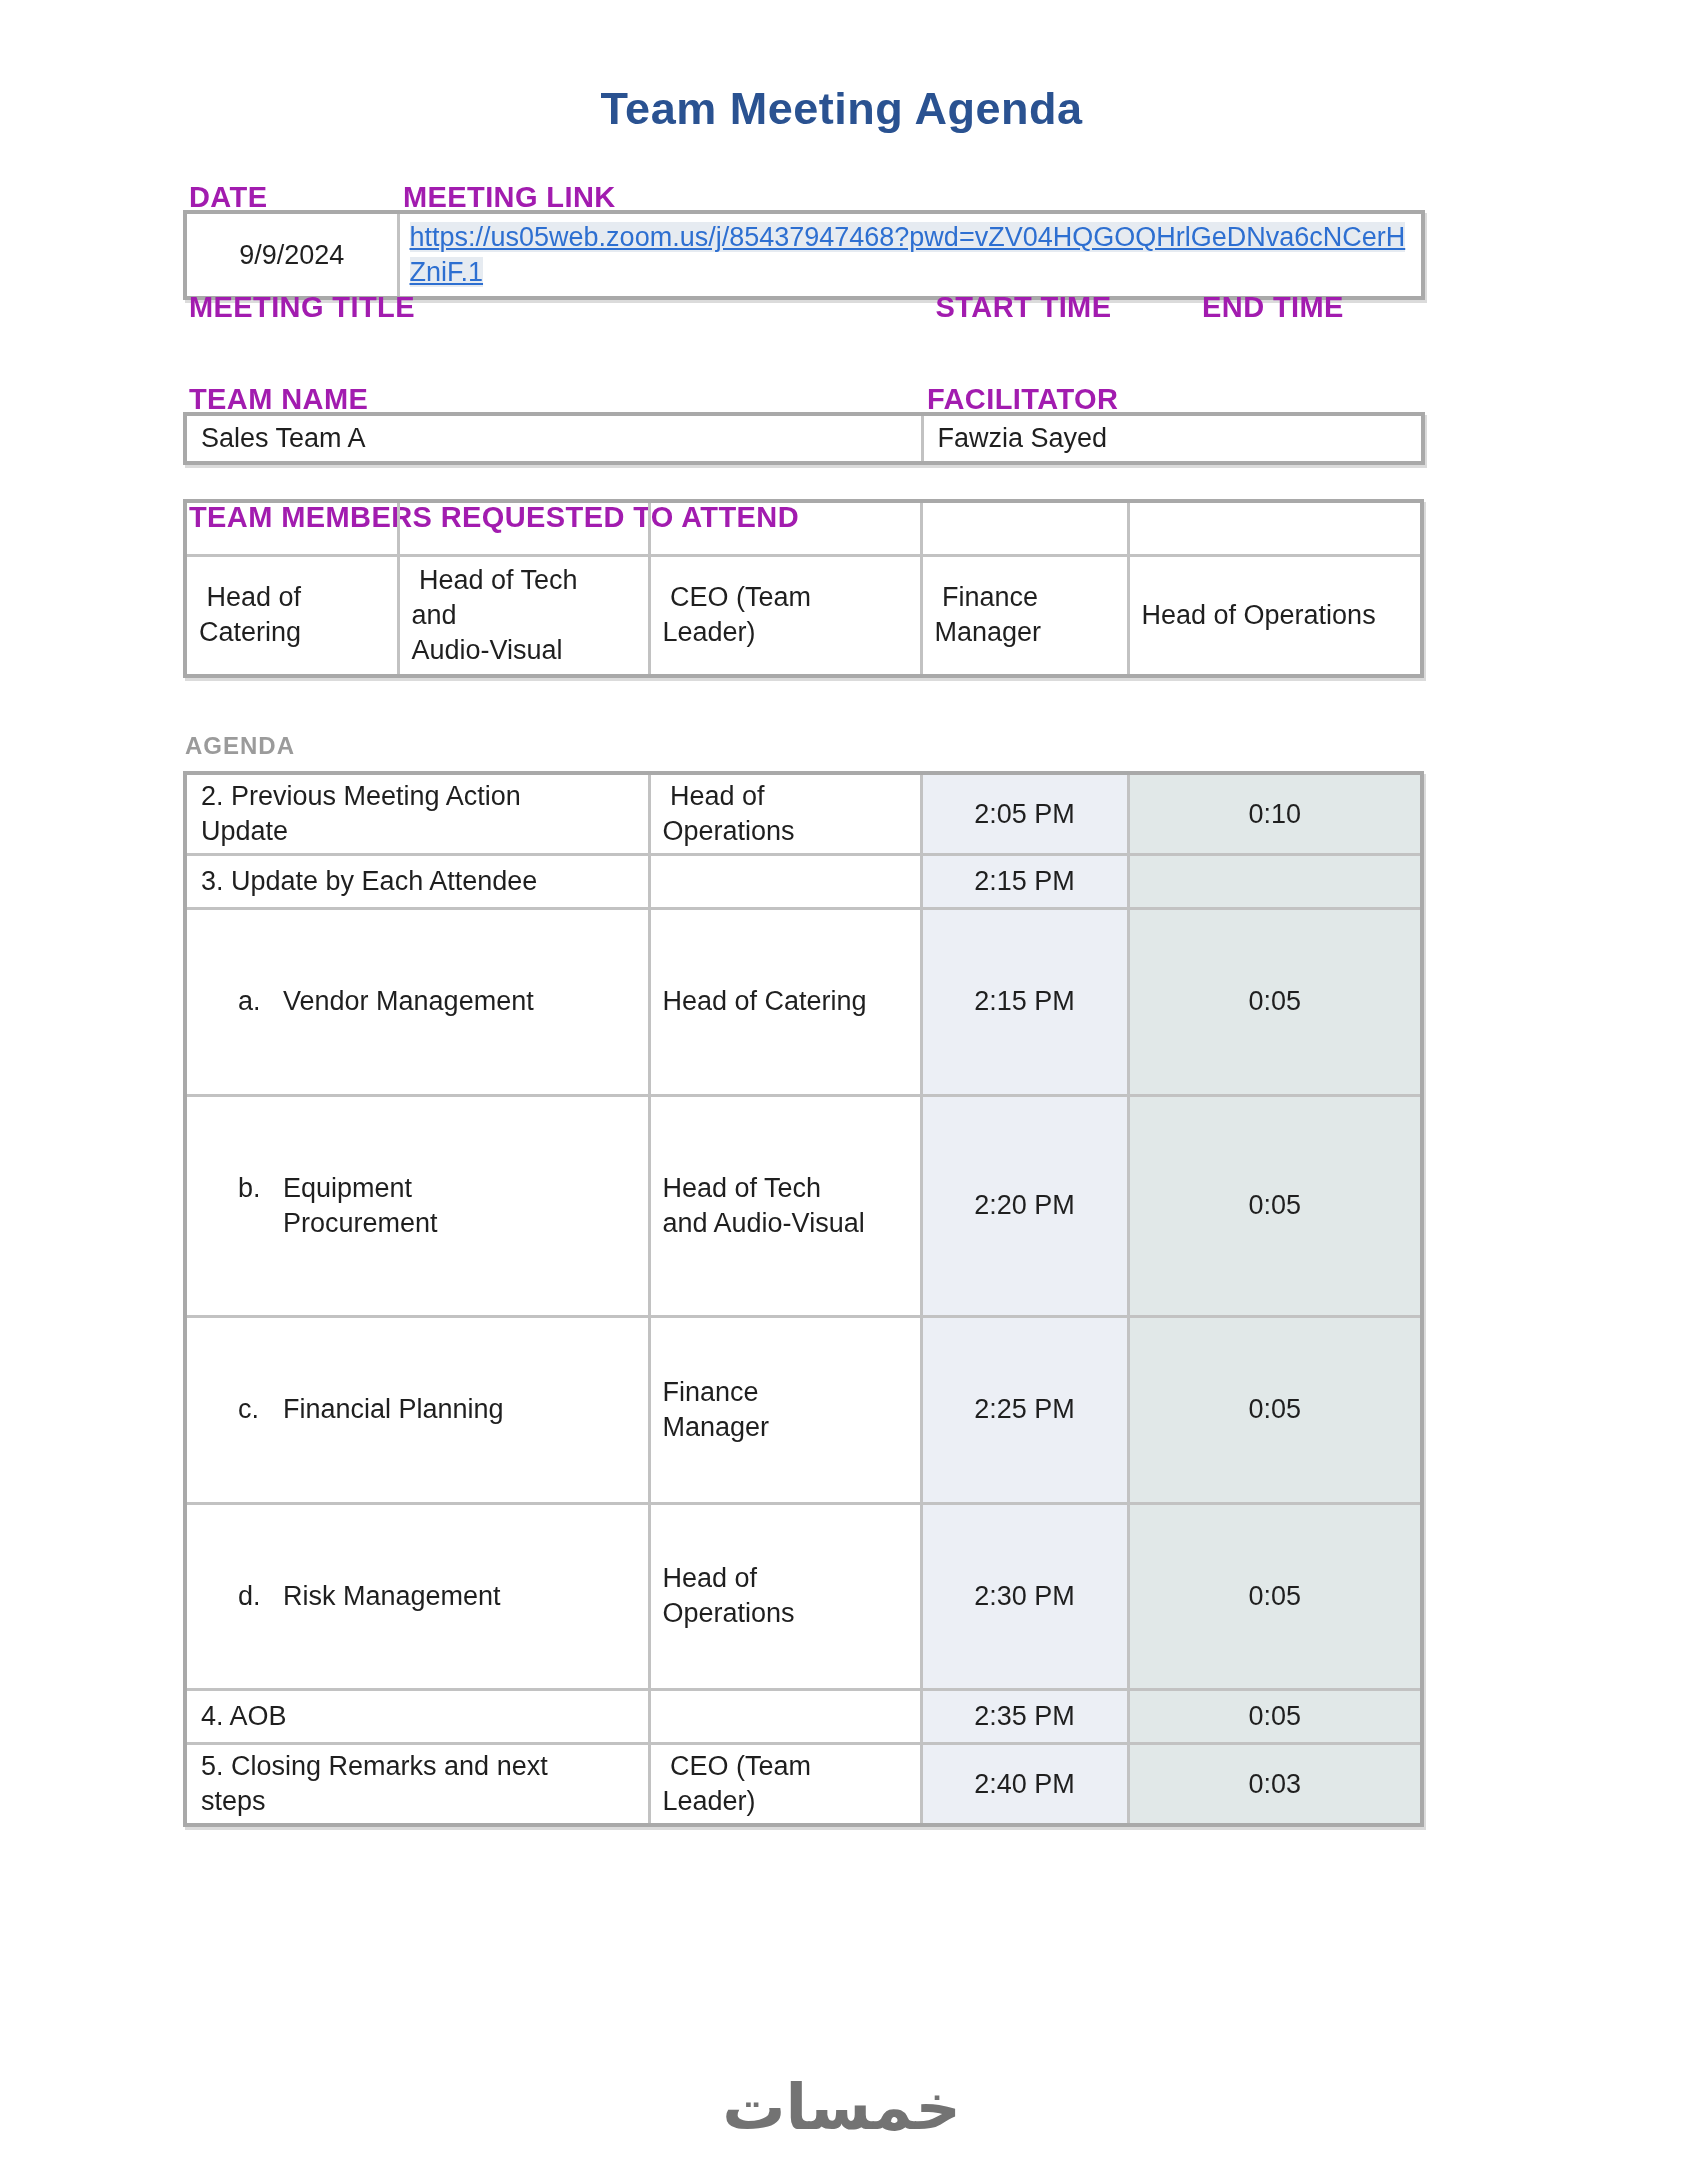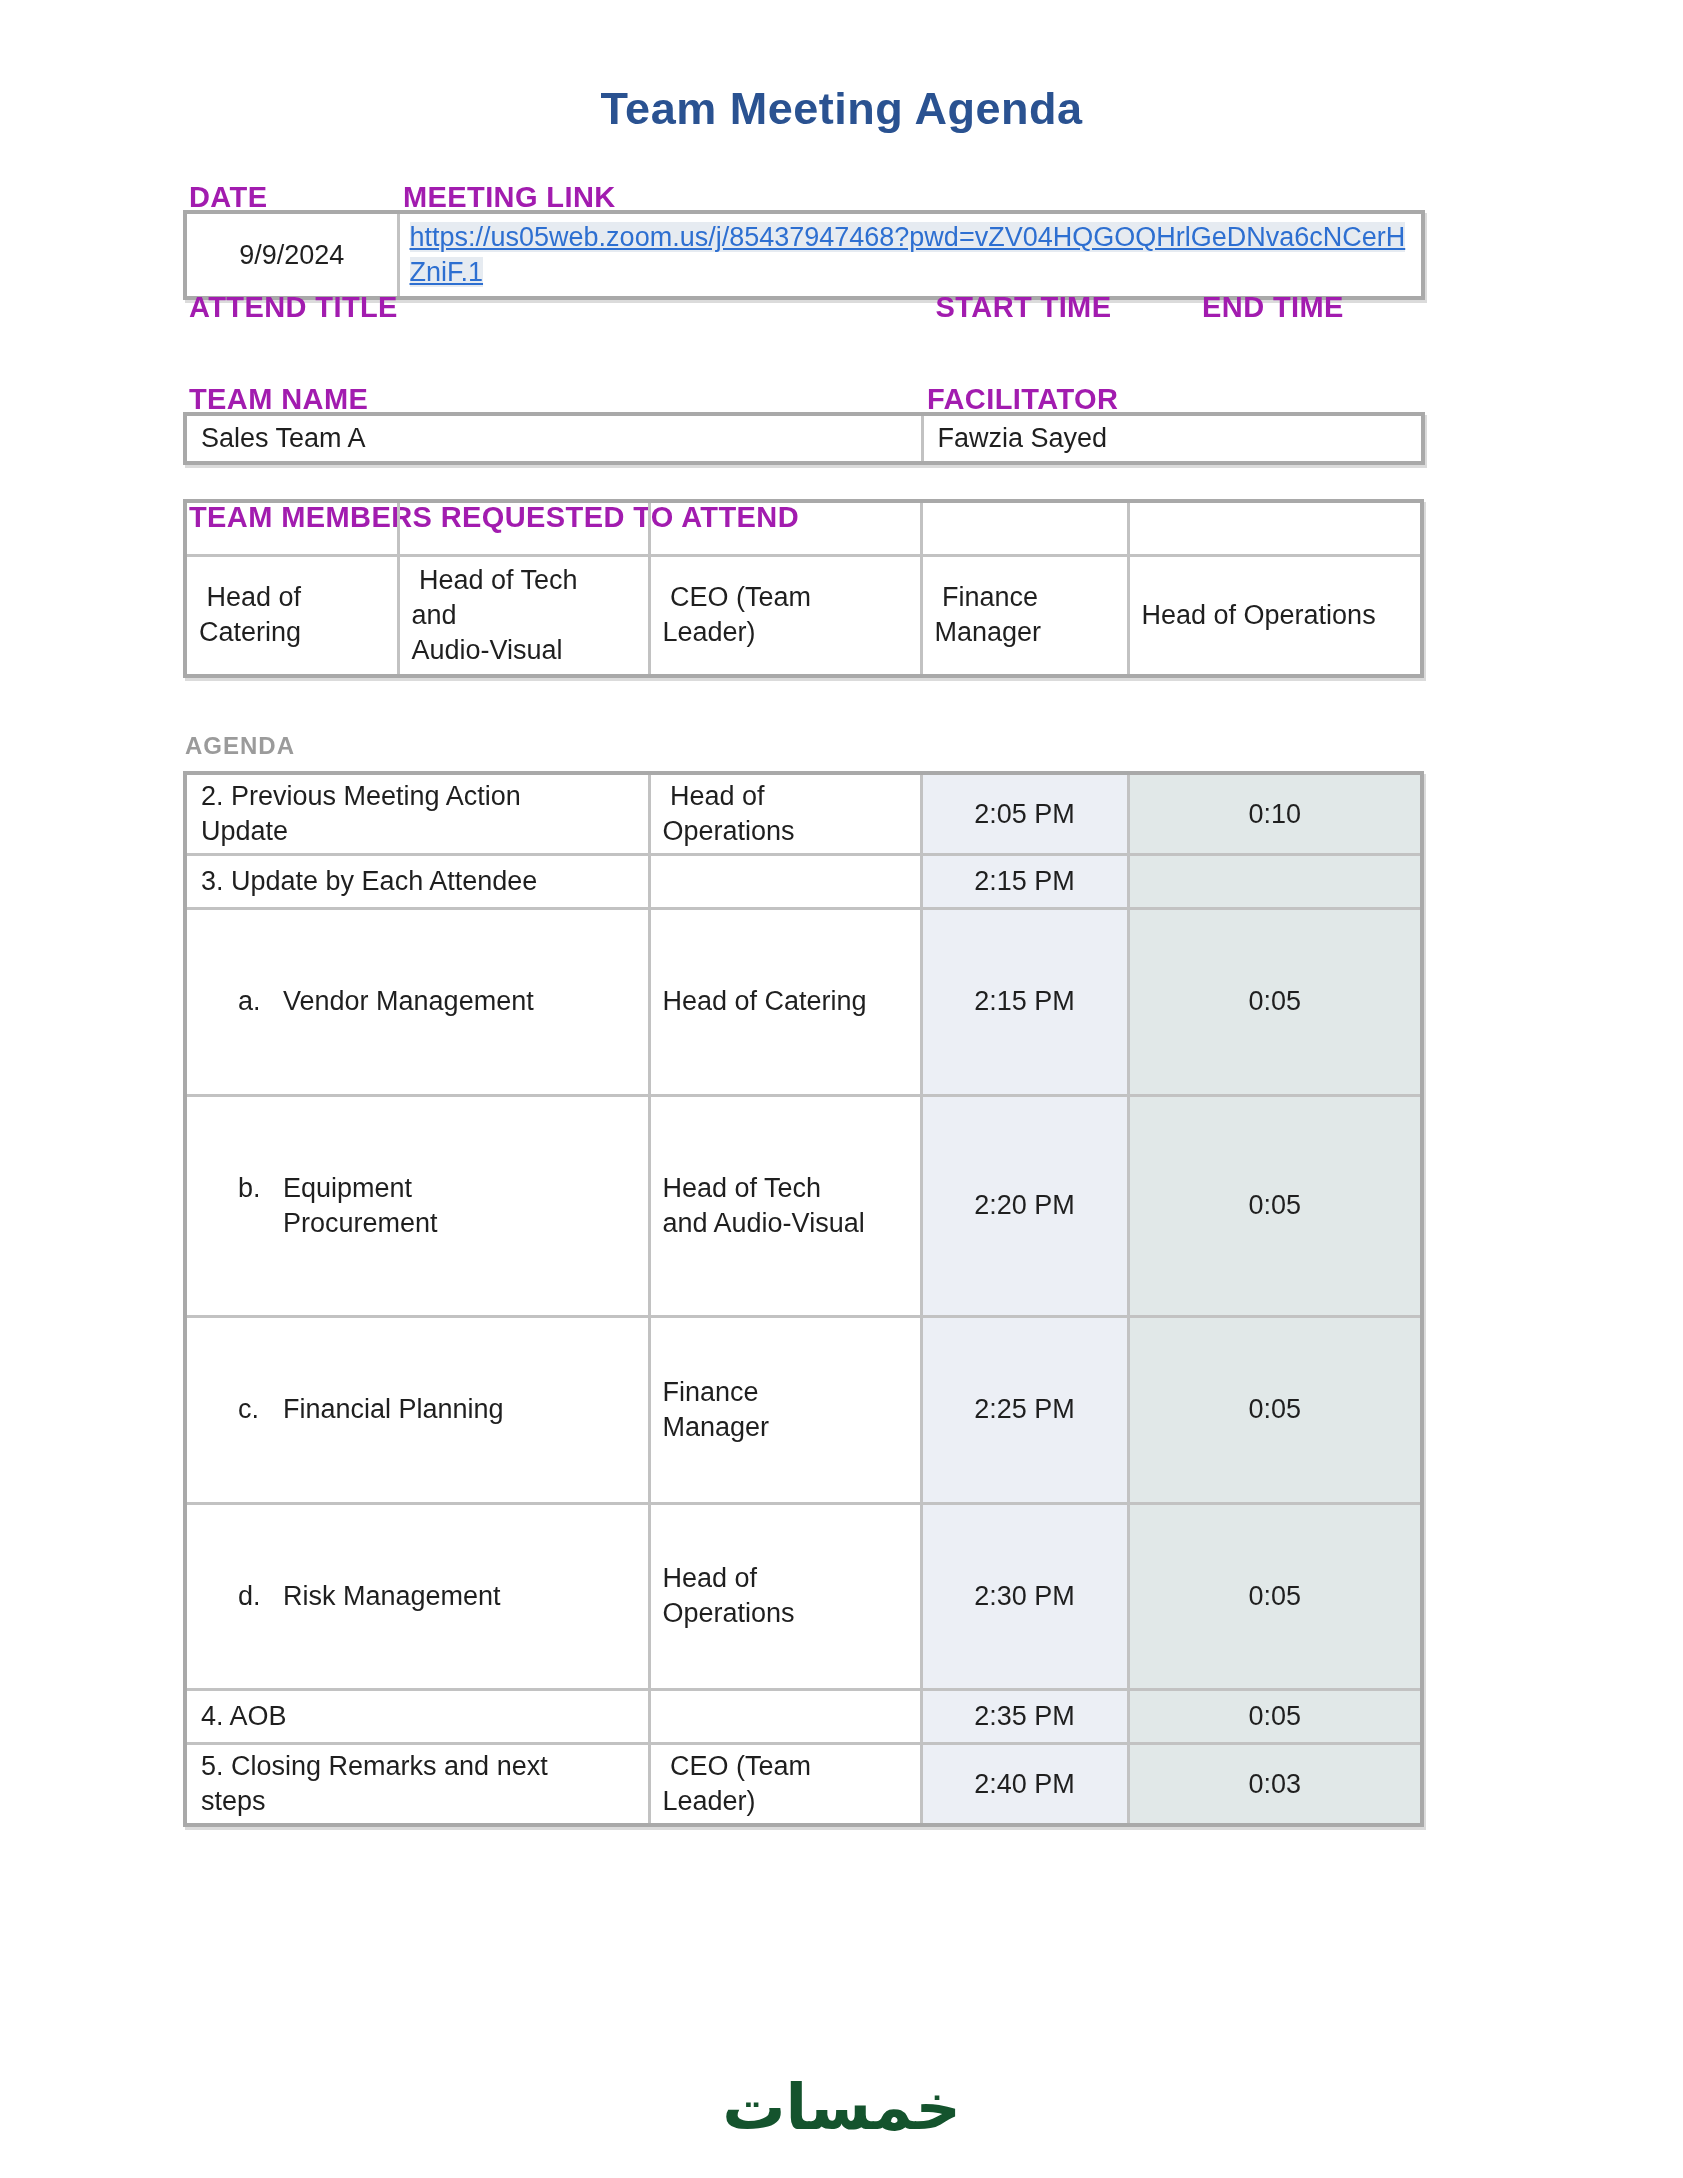--- a/index.html
+++ b/index.html
@@ -44,21 +44,21 @@
   td.c-dur{background:#e1e8e8;text-align:center;}
   td.c-content{padding:4px 10px 4px 14px;white-space:pre-wrap;text-align:left;}
   td.c-sub{padding:4px 10px 4px 0;}
   .cwrap{display:flex;align-items:flex-start;}
   .marker{flex:none;width:45px;margin-left:51px;}
   .ctext{white-space:pre-wrap;}
   td.c-presenter{padding:4px 8px 4px 12px;white-space:pre-wrap;text-align:left;}
   .watermark{
     position:absolute;top:2073px;left:0;width:1683px;text-align:center;
     font-family:"DejaVu Sans",sans-serif;font-weight:bold;font-size:63px;line-height:69px;
-    color:#14532d;direction:rtl;
+    color:#737373;direction:rtl;
   }
 </style>
 </head>
 <body>
 
 <div class="page-title">Team Meeting Agenda</div>
 
 <div class="doc">
 
   <span class="lbl" style="top:184px;left:6px;">DATE</span>
@@ -69,21 +69,21 @@
         <col style="width:1025px">
       </colgroup>
     <tbody>
         <tr>
       <td class="center">9/9/2024</td>
       <td class="linkcell"><a class="link">https://us05web.zoom.us/j/85437947468?pwd=vZV04HQGOQHrlGeDNva6cNCerHZniF.1</a></td>
     </tr>
   </tbody>
     </table>
 
-  <span class="lbl" style="top:294px;left:6px;">ATTEND TITLE</span>
+  <span class="lbl" style="top:294px;left:6px;">MEETING TITLE</span>
   <span class="lbl center" style="top:294px;left:737px;width:207px;">START TIME</span>
   <span class="lbl center" style="top:294px;left:943px;width:294px;">END TIME</span>
 
   <span class="lbl" style="top:386px;left:6px;">TEAM NAME</span>
   <span class="lbl" style="top:386px;left:744px;">FACILITATOR</span>
   <table class="tbl" style="top:412px;height:53px;">
     <colgroup>
         <col style="width:737px">
         <col style="width:501px">
       </colgroup>

